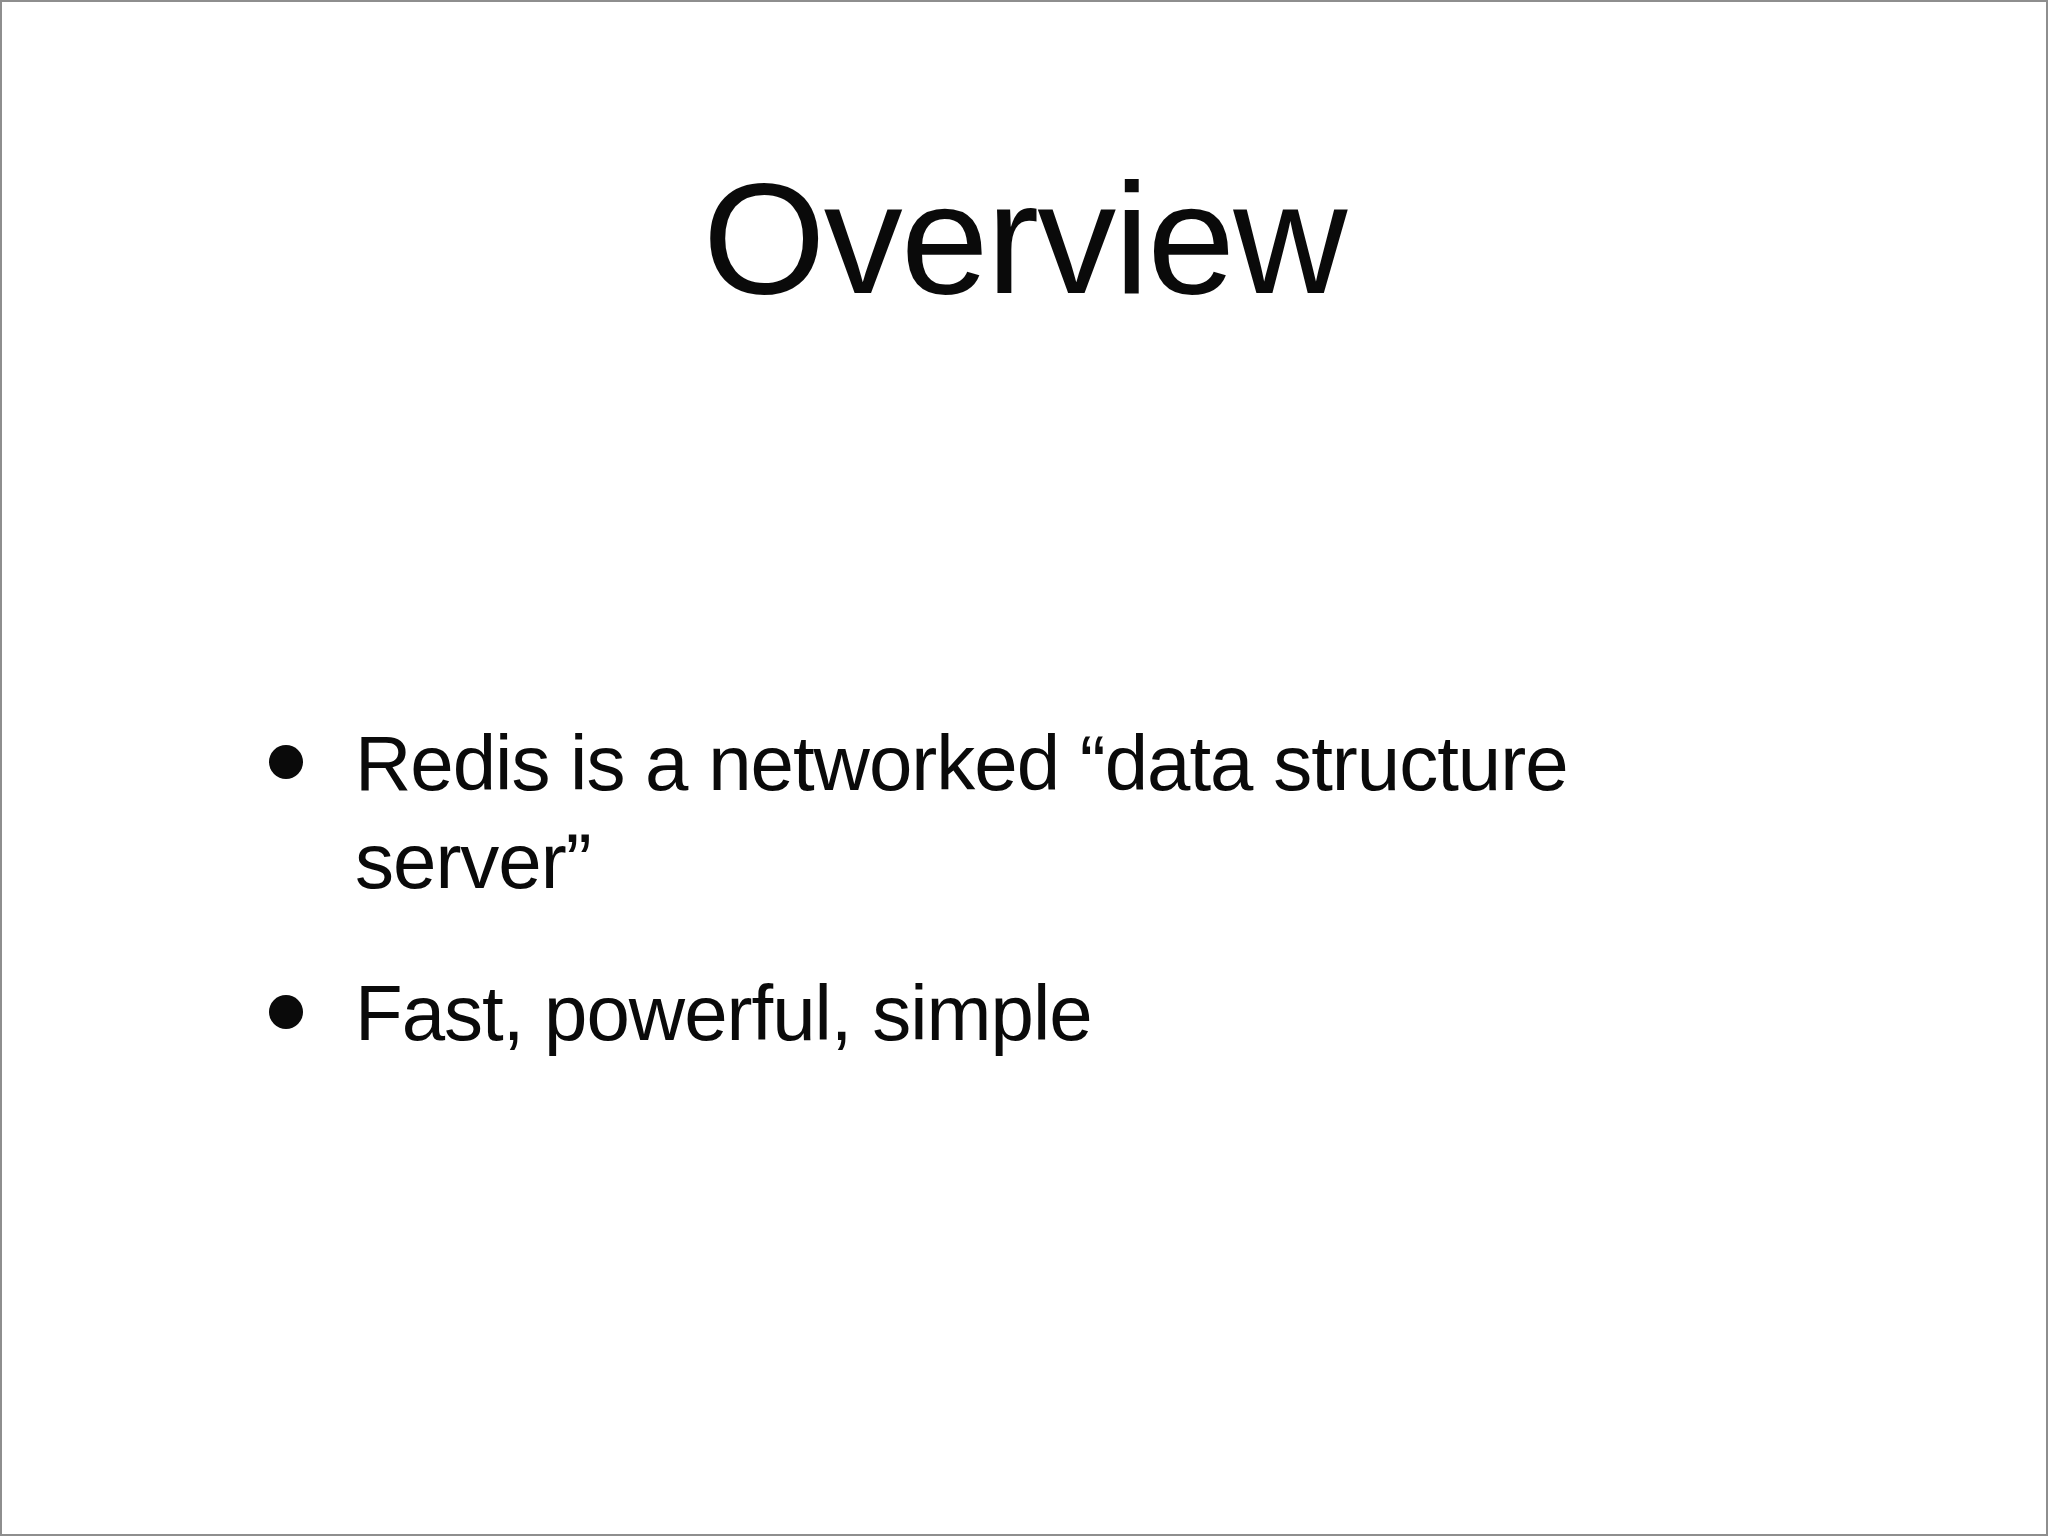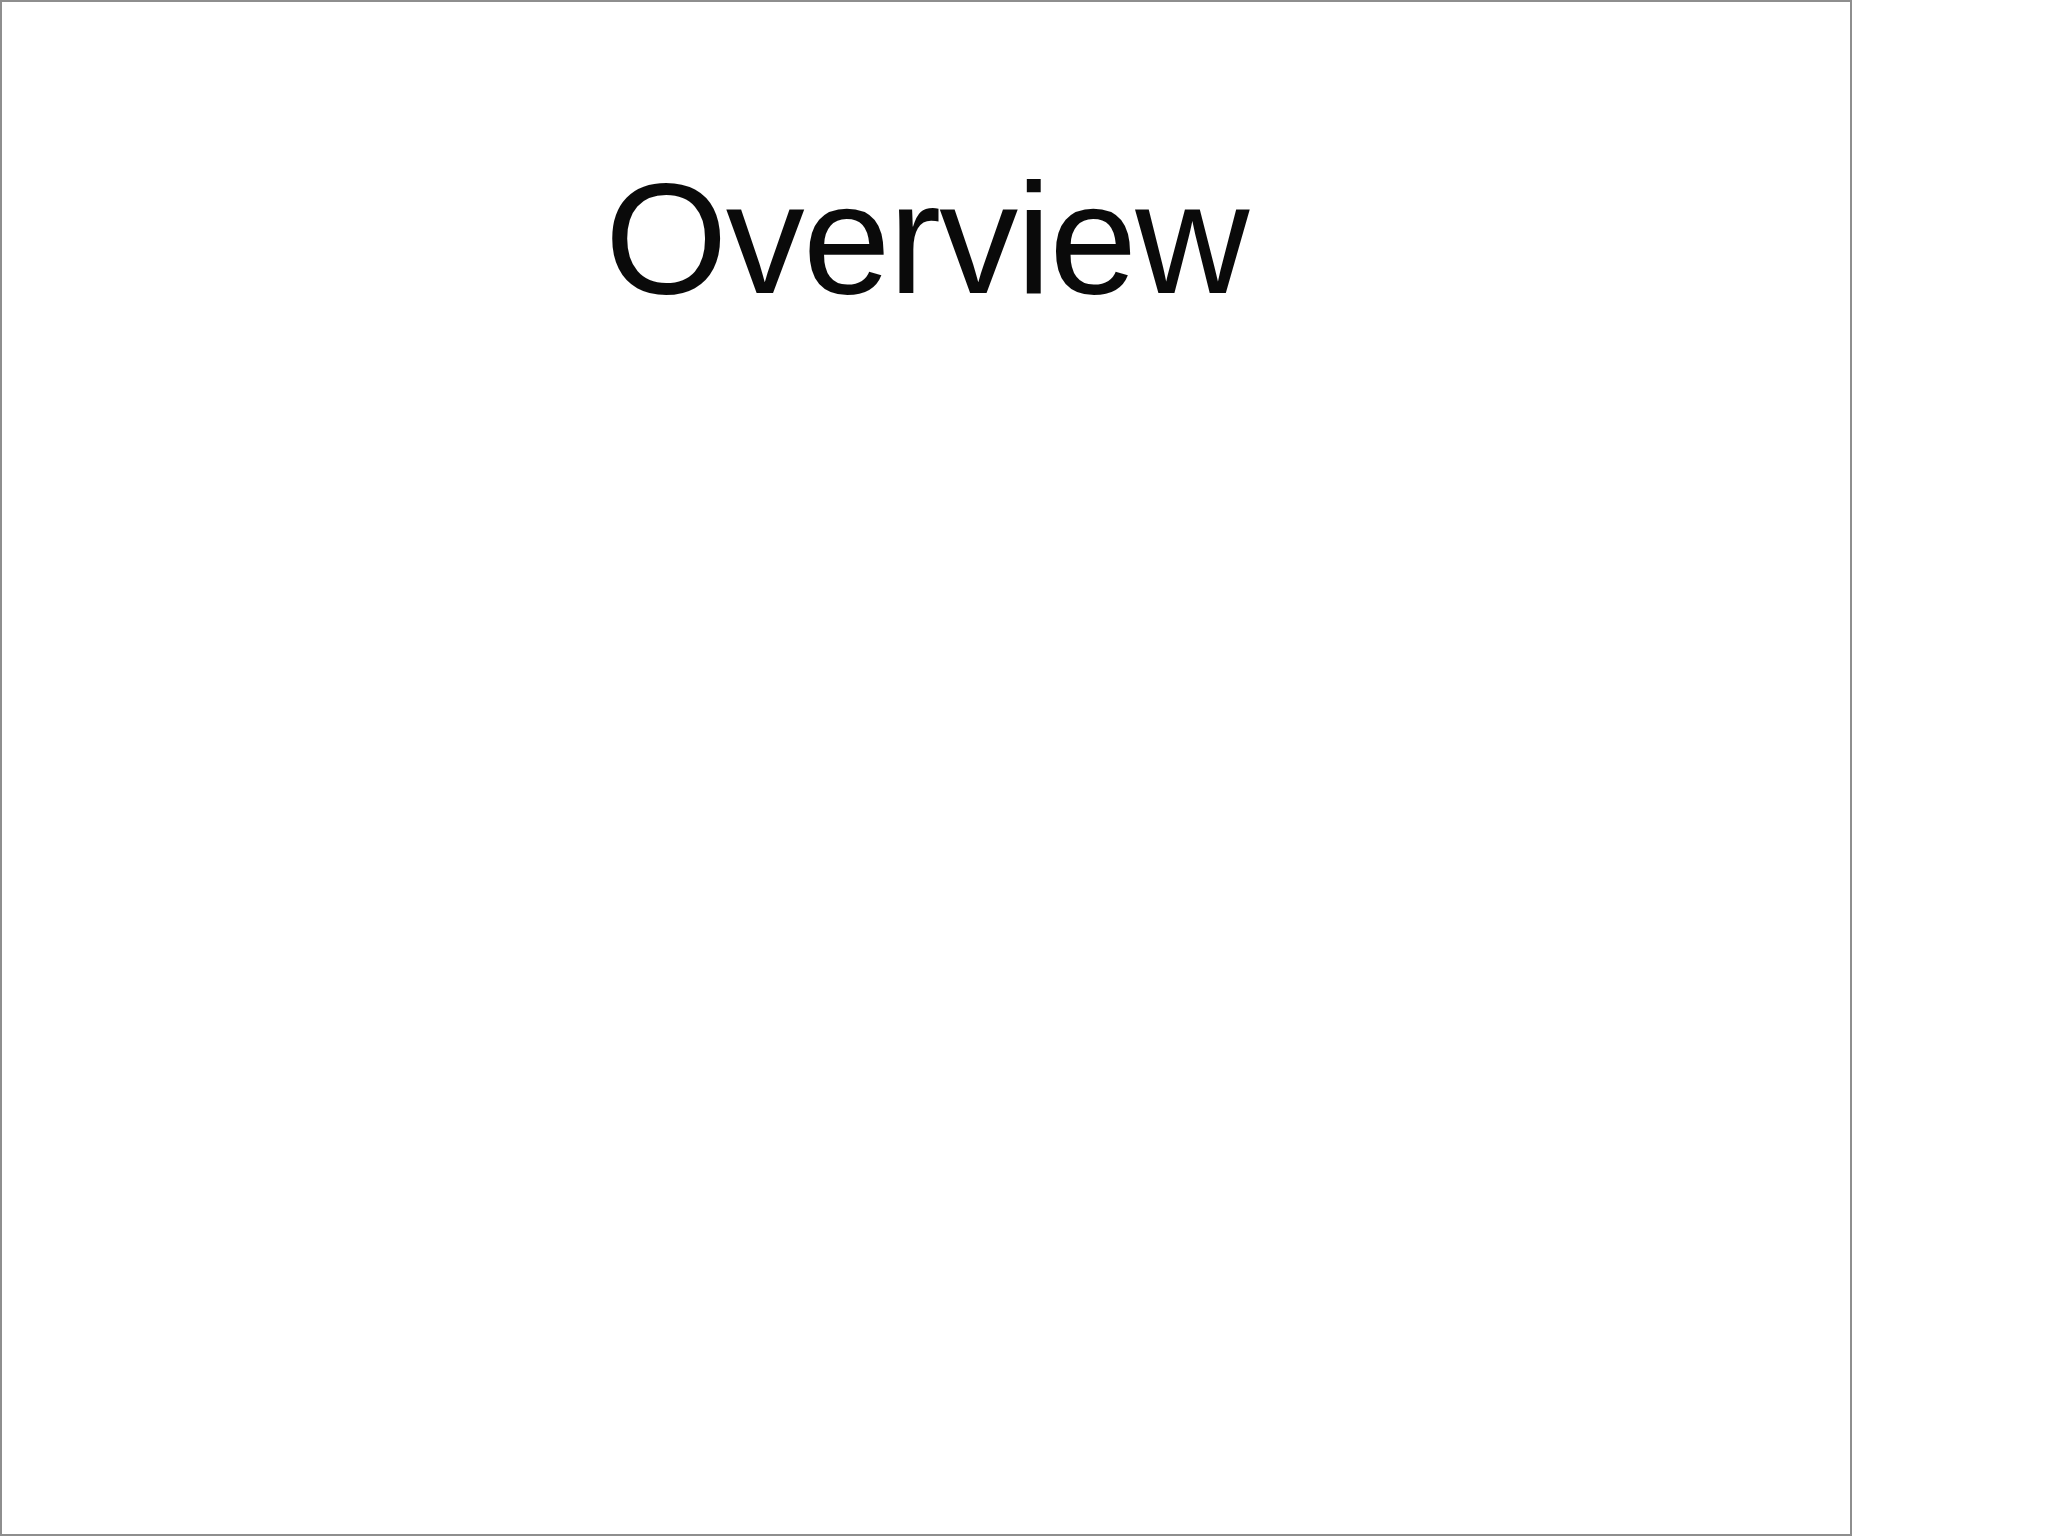--- a/index.html
+++ b/index.html
@@ -5,21 +5,21 @@
   html, body {
     margin: 0;
     padding: 0;
     width: 2048px;
     height: 1536px;
     background: #ffffff;
     font-family: "Liberation Sans", sans-serif;
   }
   .slide {
     position: relative;
-    width: 1852px;
+    width: 2048px;
     height: 1536px;
     box-sizing: border-box;
     background: #ffffff;
     border: 2px solid #8e8e8e;
     overflow: hidden;
   }
   .title {
     position: absolute;
     top: 146px;
     left: 0;
@@ -63,14 +63,27 @@
     color: #0a0a0a;
   }
 </style>
 </head>
 <body>
 
 <div class="slide">
 
   <h1 class="title">Overview</h1>
 
+  <ul class="bullets">
+
+    <li class="bullet">
+      <span class="bullet-dot"></span>
+      <span class="bullet-text">Redis is a networked “data structure server”</span>
+    </li>
+
+    <li class="bullet">
+      <span class="bullet-dot"></span>
+      <span class="bullet-text">Fast, powerful, simple</span>
+    </li>
+
+  </ul>
 
 </div>
 
 </body></html>

